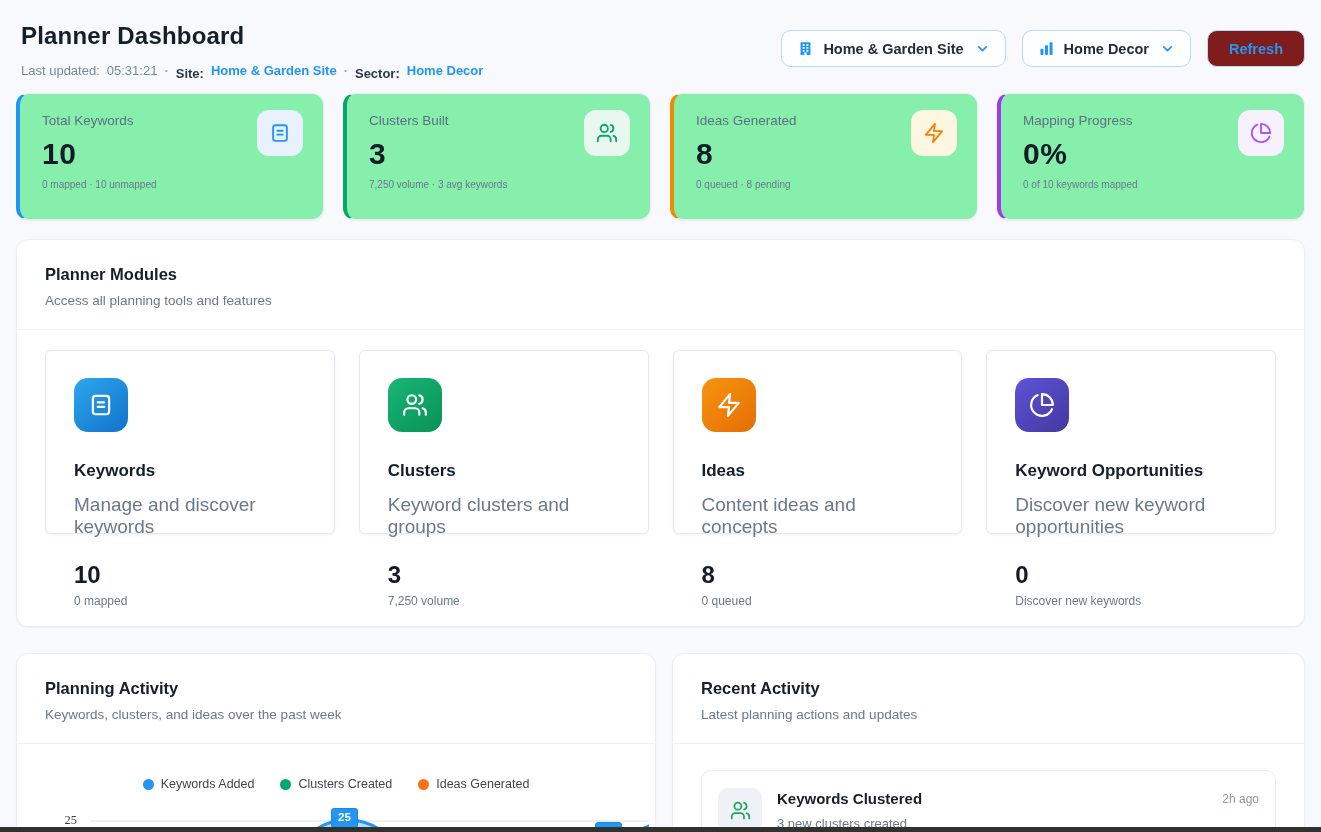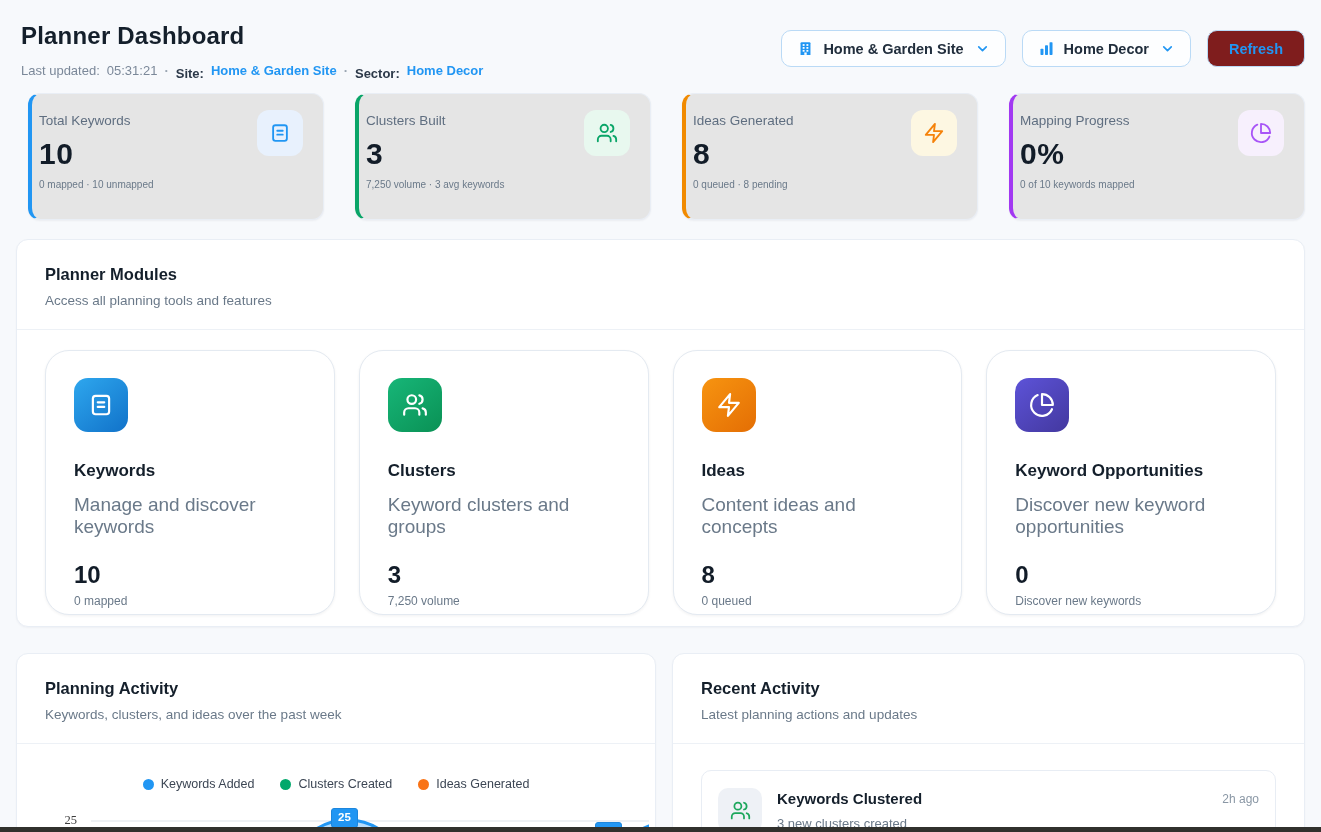--- a/index.html
+++ b/index.html
@@ -23,22 +23,22 @@
     height:37px; display:inline-flex; align-items:center; gap:9px; padding:0 15px;
     background:#fdfeff; border:1.5px solid #badaf6; border-radius:10px;
     font-family:inherit; font-size:14.5px; font-weight:700; color:#212e3d; cursor:pointer;
   }
   .tbtn .icon { display:flex; color:#2196f3; }
   .tbtn .chev { display:flex; color:#2196f3; margin-left:2px; }
   .tbtn.refresh { color:#2196f3; padding:0 21px; background:#7f1d1d; }
   
   .stats { margin:12px 16px 0; display:grid; grid-template-columns:repeat(4,1fr); gap:19px; }
   .stat-card {
-    position:relative; height:127px; background:#e5e5e5; border:1px solid #e9eef5; border-radius:12px;
-    border-left:4px solid #2196f3; padding:19px 7px; box-shadow:0 1px 2px rgba(16,24,40,.05);margin-left:12px;
+    position:relative; height:127px; background:#86efac; border:1px solid #e9eef5; border-radius:12px;
+    border-left:4px solid #2196f3; padding:19px 22px; box-shadow:0 1px 2px rgba(16,24,40,.05);
   }
   .stat-card.acc-green { border-left-color:#0aa568; }
   .stat-card.acc-orange { border-left-color:#f18a00; }
   .stat-card.acc-purple { border-left-color:#a238f2; }
   .stat-label { font-size:13.5px; color:#5f6e80; }
   .stat-value { font-size:30px; font-weight:800; color:#121c28; margin-top:9px; letter-spacing:.5px; }
   .stat-sub { font-size:10px; color:#6a7989; margin-top:8px; }
   .stat-icon { position:absolute; top:16px; right:20px; width:46px; height:46px; border-radius:12px; display:flex; align-items:center; justify-content:center; }
   .bg-blue   { background:#e8f1fd; color:#2196f3; }
   .bg-green  { background:#e8f8ef; color:#0aa568; }
@@ -47,21 +47,21 @@
   
   .panel { background:#fff; border:1px solid #e9eef5; border-radius:12px; box-shadow:0 1px 2px rgba(16,24,40,.04); }
   .panel-head { padding:25px 28px 21px; }
   .panel-title { font-size:16.5px; font-weight:800; color:#141f2b; }
   .panel-subtitle { font-size:13.5px; color:#6a7989; margin-top:9px; }
   .panel-divider { border-top:1px solid #edf1f6; }
   
   .modules { margin:19px 16px 0; height:388px; }
   .modules-grid { padding:20px 28px 28px; display:grid; grid-template-columns:repeat(4,1fr); gap:24px; }
   .module-card {
-    height:265px; background:#fff; border:1px solid #e4eaf1; border-radius:24px; padding:27px 28px;
+    height:184px; background:#fff; border:1px solid #e4eaf1; border-radius:6px; padding:27px 28px;
     box-shadow:0 1px 3px rgba(16,24,40,.06); cursor:pointer;
   }
   .module-icon { width:54px; height:54px; border-radius:14px; display:flex; align-items:center; justify-content:center; color:#fff; }
   .grad-blue   { background:linear-gradient(140deg,#2ea7ee 0%,#1172c9 100%); }
   .grad-green  { background:linear-gradient(140deg,#17b678 0%,#0a9155 100%); }
   .grad-orange { background:linear-gradient(140deg,#f79410 0%,#e46e04 100%); }
   .grad-indigo { background:linear-gradient(140deg,#5d53d8 0%,#43389f 100%); }
   .module-title { font-size:17px; font-weight:800; color:#141f2b; margin-top:29px; }
   .module-desc { font-size:19px; color:#6a7989; margin-top:13px; }
   .module-value { font-size:24px; font-weight:800; color:#121c28; margin-top:23px; }

